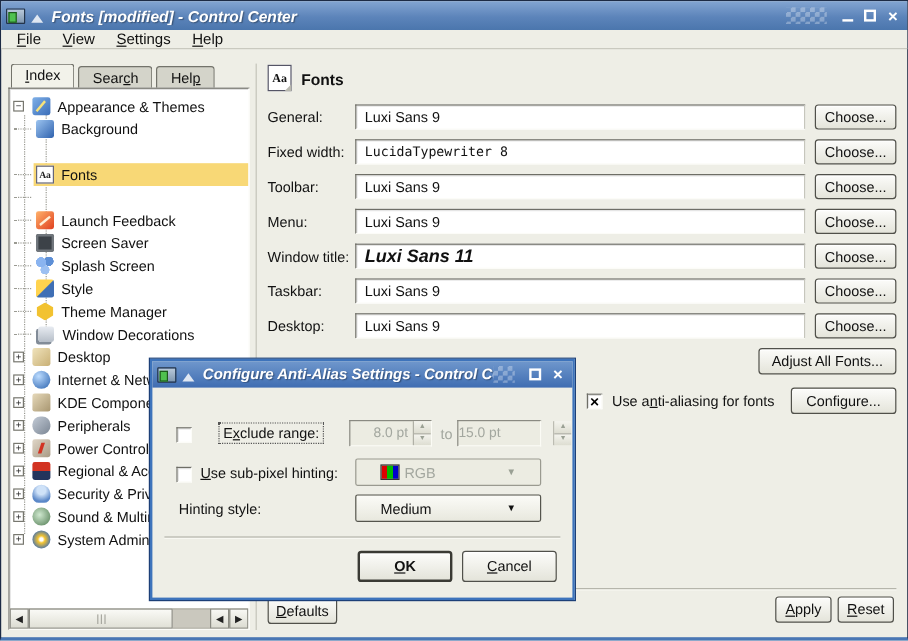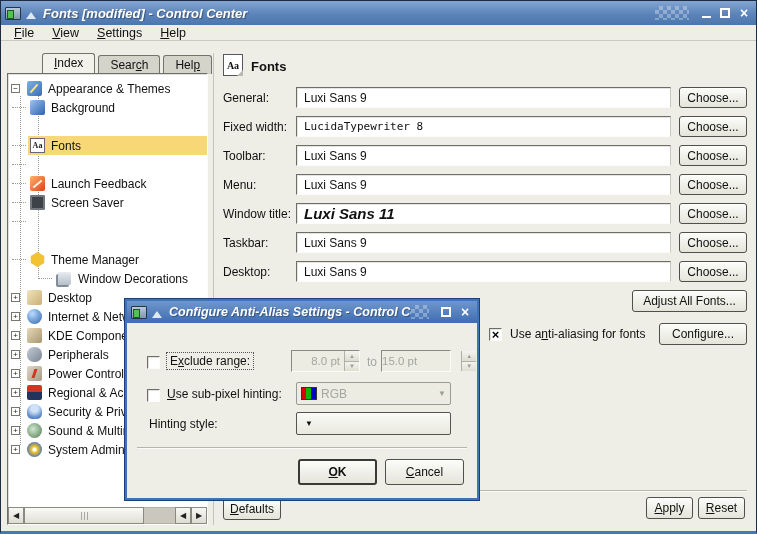--- a/index.html
+++ b/index.html
@@ -34,21 +34,21 @@
 
   
   .menubar { position:absolute; left:0; top:24px; right:0; height:16px; background:#eeeee6;
     border-bottom:1px solid #c9c9bf; display:flex; align-items:center; padding-left:4px; }
   .menu-item { padding:2px 9px; font-size:12.5px; }
 
   
   .tabs { position:absolute; left:8px; top:53px; height:20px; display:flex; align-items:flex-end; }
   .tab { height:19px; padding:2px 11px 0; background:#d4d4ca; border:1px solid #73736b; border-bottom:none;
     border-radius:3px 3px 0 0; margin-right:3px; font-size:12px; }
-  .tab.active { background:#f2f2ea; height:21px;margin-left:33px; }
+  .tab.active { background:#f2f2ea; height:21px; }
 
   
   .tree { position:absolute; left:6px; top:72px; width:201px; height:452px; background:#fff;
     border-top:1px solid #6e6e66; border-left:1px solid #6e6e66;
     border-right:1px solid #fcfcf8; border-bottom:1px solid #fcfcf8;
     box-shadow:inset 1px 1px 0 rgba(0,0,0,.12); overflow:hidden; }
   .vline { position:absolute; width:0; border-left:1px dotted #9a9a92; }
   .trow { position:absolute; left:0; right:0; height:19px; display:flex; align-items:center; padding-left:3px; }
   .trow .rowbody { display:flex; align-items:center; flex:1; height:100%; padding-left:2px; }
   .trow.sel .rowbody { background:#f8d876; }
@@ -135,34 +135,34 @@
   .sep { position:absolute; height:1px; background:#b5b5ab; box-shadow:0 1px 0 #fbfbf5; }
 
   
   .dialog { position:absolute; left:124px; top:298px; width:354px; height:201px; z-index:10;
     background:#eeeee6; border:2px solid #3d73bb; box-shadow:0 0 0 1px #1c3f77; }
   .dlg-titlebar { height:22px; background:linear-gradient(180deg,#6f97cc,#3f6db2);
     display:flex; align-items:center; padding:0 4px; }
   .dlg-titlebar .title-text { font-size:12.5px; }
   .dlg-body { position:relative; height:173px; }
   .dlg-label { font-size:12px; white-space:nowrap; }
-  .focus-dotted { border:1px dotted #555; padding:1px 3px; }
+  .focus-dotted { border:1px dotted #555; padding:1px 3px;margin-left:16px; }
   .dis-text { color:#a3a79f; }
 
   .spin { position:absolute; height:22px; display:flex; background:#ecece2;
     border-top:1px solid #8a8a82; border-left:1px solid #8a8a82;
     border-bottom:1px solid #fbfbf5; border-right:1px solid #fbfbf5; }
   .spin-val { flex:1; display:flex; align-items:center; justify-content:flex-end; padding-right:4px;
     color:#a3a79f; font-size:11.5px; white-space:nowrap; }
   .spin-btns { width:15px; flex:none; display:flex; flex-direction:column; border-left:1px solid #b0b0a6; }
   .spin-btns i { flex:1; display:flex; align-items:center; justify-content:center; font-style:normal;
     font-size:6px; color:#9aa094; background:linear-gradient(#f4f4ee,#ddddd1); }
   .spin-btns i + i { border-top:1px solid #b0b0a6; }
 
-  .combo { position:absolute; height:23px; display:flex; align-items:center; padding:0 4px;
+  .combo { position:absolute; height:23px; display:flex; align-items:center; padding:0 20px;
     border:1px solid #55554d; background:linear-gradient(180deg,#fbfbf7,#e8e8de); border-radius:2px; }
   .combo.disabled { background:#ecece2; border-color:#9a9a90; }
   .combo-val { flex:1; font-size:12px; white-space:nowrap; overflow:hidden; }
   .combo.disabled .combo-val { color:#a3a79f; }
   .combo-arrow { font-size:8px; color:#111; margin-left:4px; }
   .combo.disabled .combo-arrow { color:#9aa094; }
   .rgb-swatch { width:16px; height:13px; flex:none; margin-right:4px; border:1px solid #333;
     background:linear-gradient(90deg,#d00 0 32%,#0b0 32% 65%,#00c 65%); }
 
   u { text-decoration:underline; }
@@ -238,29 +238,40 @@
     </div>
     <div class="trow lvl1" style="top:119px;">
       <span class="hdash"></span>
       <span class="rowbody">
           <span class="ic ic-screensaver"></span>
           <span class="tlabel">Screen Saver</span>
         </span>
     </div>
     <div class="trow lvl1" style="top:138px;">
       <span class="hdash"></span>
+      <span class="rowbody">
+          <span class="ic ic-splash"></span>
+          <span class="tlabel">Splash Screen</span>
+        </span>
+    </div>
+    <div class="trow lvl1" style="top:157px;">
+      <span class="hdash"></span>
+      <span class="rowbody">
+          <span class="ic ic-style"></span>
+          <span class="tlabel">Style</span>
+        </span>
     </div>
     <div class="trow lvl1" style="top:176px;">
       <span class="hdash"></span>
       <span class="rowbody">
           <span class="ic ic-theme"></span>
           <span class="tlabel">Theme Manager</span>
         </span>
     </div>
-    <div class="trow lvl1" style="top:195px;margin-left:26px;">
+    <div class="trow lvl1" style="top:195px;">
       <span class="hdash"></span>
       <span class="rowbody">
           <span class="ic ic-windeco"></span>
           <span class="tlabel">Window Decorations</span>
         </span>
     </div>
     <div class="trow" style="top:214px;">
       <span class="exp">+</span>
       <span class="rowbody">
           <span class="ic ic-desktop"></span>
@@ -445,20 +456,21 @@
       <span class="cb" style="position:absolute; left:20px; top:66px;"></span>
       <span class="dlg-label" style="position:absolute; left:40px; top:64px;"><span></span><u>U</u><span>se sub-pixel hinting:</span></span>
       <span class="combo disabled" style="left:169px; top:59px; width:155px;">
         <span class="rgb-swatch"></span>
         <span class="combo-val">RGB</span>
         <span class="combo-arrow">▼</span>
       </span>
 
       <span class="dlg-label" style="position:absolute; left:22px; top:94px;">Hinting style:</span>
       <span class="combo" style="left:169px; top:89px; width:155px;">
+        <span class="combo-val">Medium</span>
         <span class="combo-arrow">▼</span>
       </span>
 
       <div class="sep" style="left:10px; top:124px; width:330px;"></div>
 
       <div class="btn default-btn" style="position:absolute; left:171px; top:136px; width:79px; height:26px; font-weight:bold;">
         <span></span>
           <u>O</u>
           <span>K</span>
       </div>

